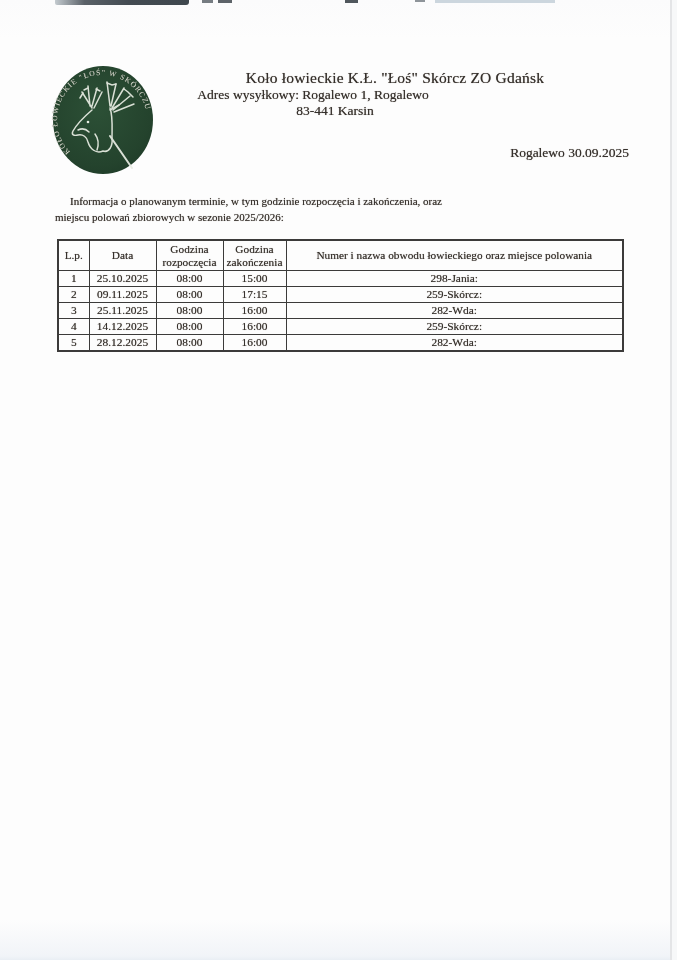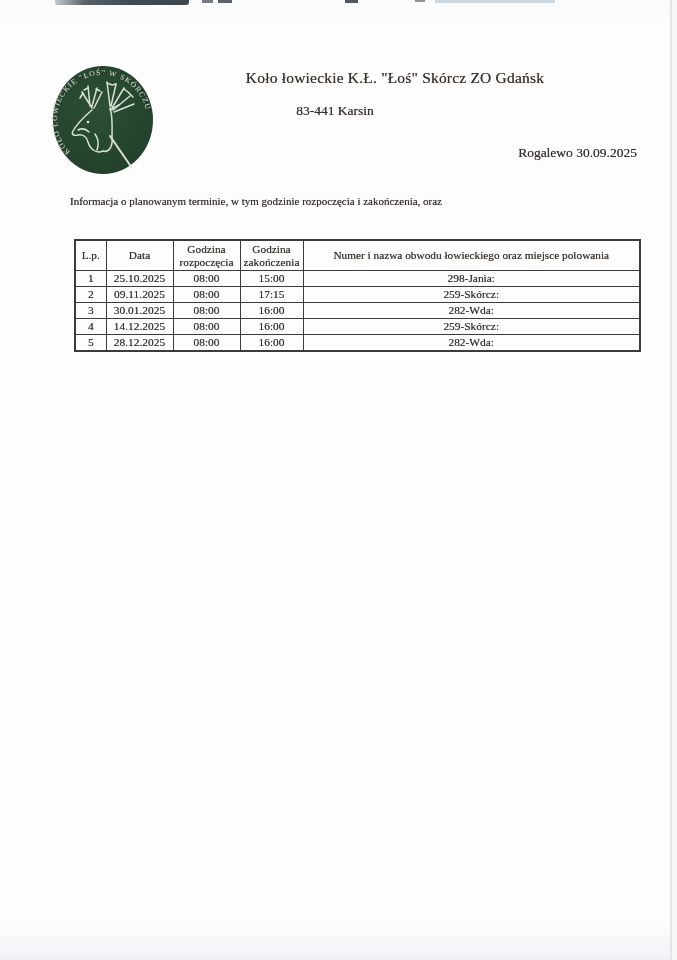--- a/index.html
+++ b/index.html
@@ -11,21 +11,21 @@
     text-shadow:0 0 .7px rgba(70,60,50,.75);
   }
   .t-center{position:absolute;transform:translateX(-50%);white-space:nowrap;}
   .title{font-size:15.5px;letter-spacing:.2px;}
   .addr{font-size:13.5px;}
   .docdate{position:absolute;font-size:13.5px;white-space:nowrap;}
   .intro{position:absolute;left:55px;top:194px;width:572px;font-size:11px;line-height:15.6px;}
   .intro .l1{display:block;text-indent:15px;}
   .intro .l2{display:block;}
   table.sched{
-    position:absolute;left:74px;top:239px;width:565px;
+    position:absolute;left:57px;top:239px;width:565px;
     border-collapse:collapse;table-layout:fixed;
     border:2.2px solid #3c3b3a;
   }
   table.sched th,table.sched td{
     border:1.7px solid #3c3b3a;text-align:center;vertical-align:middle;
     padding:0 2px;font-weight:normal;overflow:hidden;
   }
   table.sched thead th{height:29px;font-size:11.3px;line-height:1.15;}
   table.sched tbody td{height:15px;font-size:11.4px;line-height:1;}
   
@@ -81,25 +81,27 @@
 
       <path d="M60,72 L82,104" stroke-width="2"></path>
     </g>
     <circle cx="38" cy="58" r="1.3" fill="#e9ede4"></circle>
     <text font-size="7.6" letter-spacing="1.1" fill="#d9e0d4" font-family="Liberation Serif, DejaVu Serif, serif">
       <textPath href="#ringPath">KOŁO ŁOWIECKIE "ŁOŚ" W SKÓRCZU</textPath>
     </text>
   </svg>
 
   <div class="t-center title" style="left:395px;top:69px;">Koło łowieckie K.Ł. "Łoś" Skórcz ZO Gdańsk</div>
+  <div class="t-center addr" style="left:313px;top:87px;">Adres wysyłkowy: Rogalewo 1, Rogalewo</div>
   <div class="t-center addr" style="left:335px;top:103px;">83-441 Karsin</div>
-  <div class="docdate" style="right:40px;top:145px;">Rogalewo 30.09.2025</div>
+  <div class="docdate" style="right:48px;top:145px;">Rogalewo 30.09.2025</div>
 
   <div class="intro">
     <span class="l1">Informacja o planowanym terminie, w tym godzinie rozpoczęcia i zakończenia, oraz</span>
+    <span class="l2">miejscu polowań zbiorowych w sezonie 2025/2026:</span>
   </div>
 
   <table class="sched">
     <colgroup>
       <col style="width:31px">
         <col style="width:67px">
         <col style="width:67px">
         <col style="width:63px">
         <col style="width:337px">
     </colgroup>
@@ -122,21 +124,21 @@
       </tr>
       <tr>
         <td>2</td>
         <td>09.11.2025</td>
         <td>08:00</td>
         <td>17:15</td>
         <td>259-Skórcz:</td>
       </tr>
       <tr>
         <td>3</td>
-        <td>30.01.2025</td>
+        <td>25.11.2025</td>
         <td>08:00</td>
         <td>16:00</td>
         <td>282-Wda:</td>
       </tr>
       <tr>
         <td>4</td>
         <td>14.12.2025</td>
         <td>08:00</td>
         <td>16:00</td>
         <td>259-Skórcz:</td>

